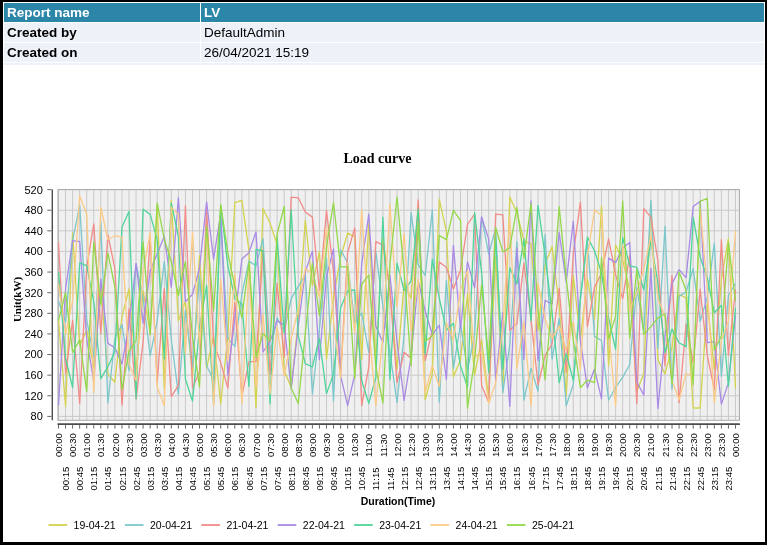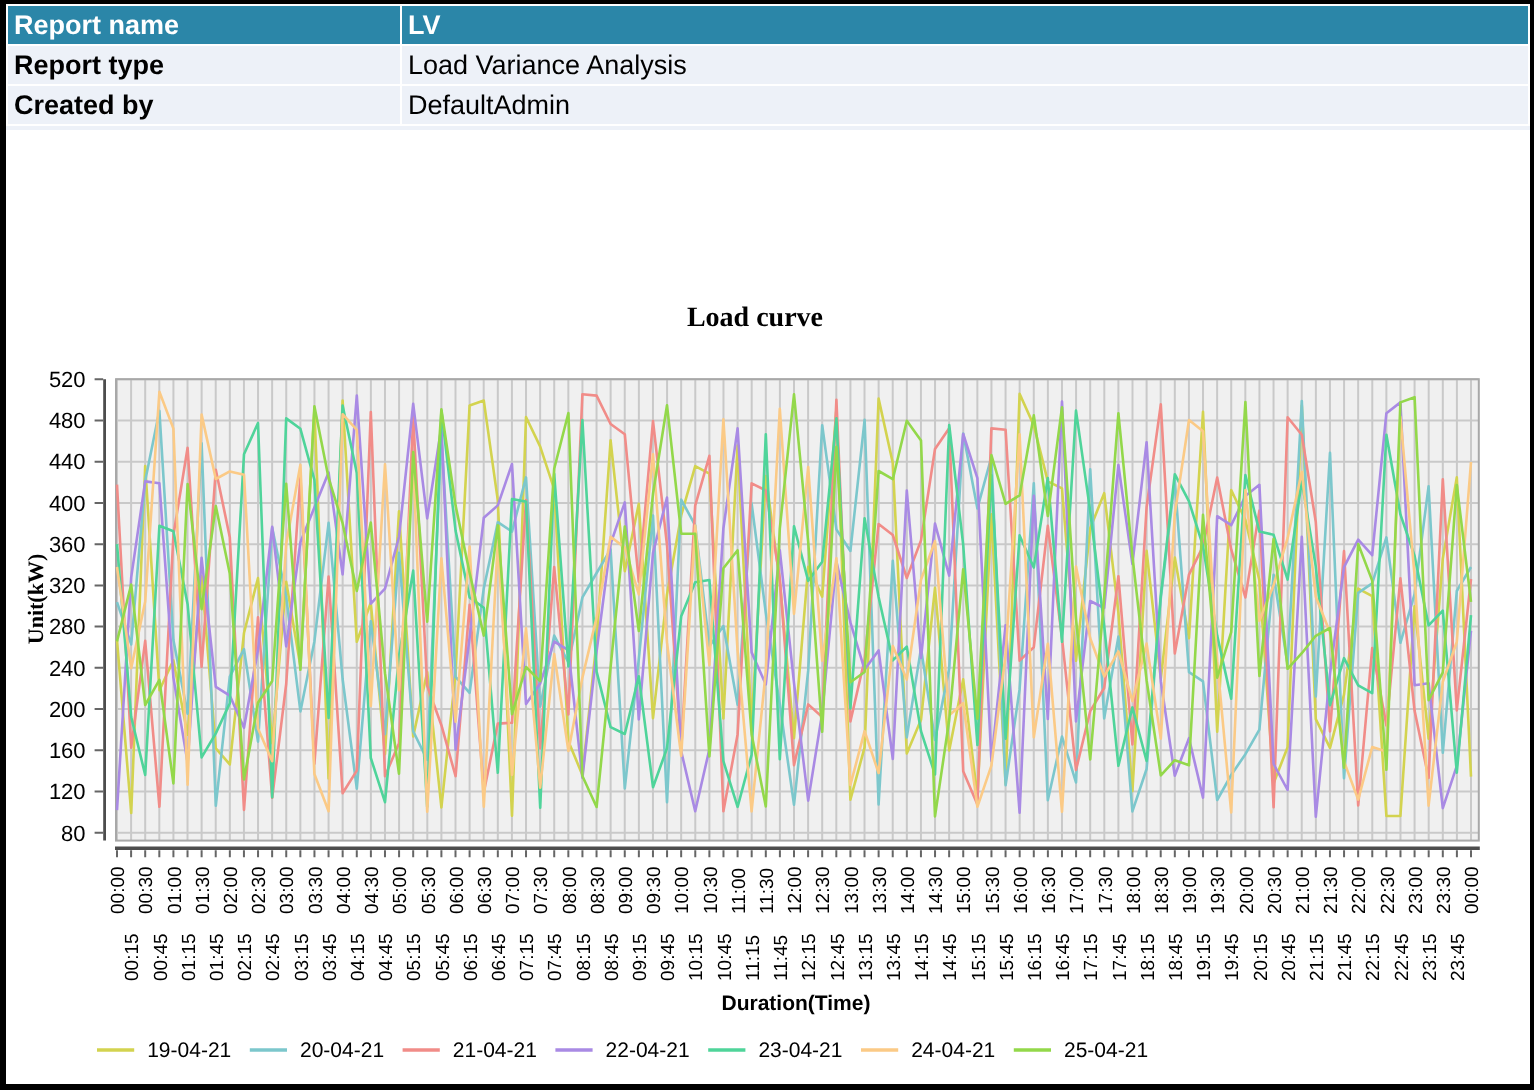--- a/index.html
+++ b/index.html
@@ -33,26 +33,26 @@
       <colgroup>
         <col style="width:196px">
         <col>
       </colgroup>
     <tbody>
         <tr class="hdr">
           <td class="k">Report name</td>
           <td>LV</td>
         </tr>
     <tr>
-          <td class="k">Report type</td>
-          <td>Load Variance Analysis</td>
+          <td class="k">Created by</td>
+          <td>DefaultAdmin</td>
         </tr>
     <tr>
-          <td class="k">Created by</td>
-          <td>DefaultAdmin</td>
+          <td class="k">Created on</td>
+          <td>26/04/2021 15:19</td>
         </tr>
   </tbody>
     </table>
   <svg class="chart" width="767" height="545" viewBox="0 0 767 545">
 <rect x="58.0" y="189.6" width="681.4" height="230.7" fill="#f0f0f0"></rect>
 <path d="M58.50 189.6V420.3 M65.55 189.6V420.3 M72.60 189.6V420.3 M79.66 189.6V420.3 M86.71 189.6V420.3 M93.76 189.6V420.3 M100.81 189.6V420.3 M107.86 189.6V420.3 M114.92 189.6V420.3 M121.97 189.6V420.3 M129.02 189.6V420.3 M136.07 189.6V420.3 M143.12 189.6V420.3 M150.18 189.6V420.3 M157.23 189.6V420.3 M164.28 189.6V420.3 M171.33 189.6V420.3 M178.39 189.6V420.3 M185.44 189.6V420.3 M192.49 189.6V420.3 M199.54 189.6V420.3 M206.59 189.6V420.3 M213.65 189.6V420.3 M220.70 189.6V420.3 M227.75 189.6V420.3 M234.80 189.6V420.3 M241.85 189.6V420.3 M248.91 189.6V420.3 M255.96 189.6V420.3 M263.01 189.6V420.3 M270.06 189.6V420.3 M277.11 189.6V420.3 M284.17 189.6V420.3 M291.22 189.6V420.3 M298.27 189.6V420.3 M305.32 189.6V420.3 M312.38 189.6V420.3 M319.43 189.6V420.3 M326.48 189.6V420.3 M333.53 189.6V420.3 M340.58 189.6V420.3 M347.64 189.6V420.3 M354.69 189.6V420.3 M361.74 189.6V420.3 M368.79 189.6V420.3 M375.84 189.6V420.3 M382.90 189.6V420.3 M389.95 189.6V420.3 M397.00 189.6V420.3 M404.05 189.6V420.3 M411.10 189.6V420.3 M418.16 189.6V420.3 M425.21 189.6V420.3 M432.26 189.6V420.3 M439.31 189.6V420.3 M446.36 189.6V420.3 M453.42 189.6V420.3 M460.47 189.6V420.3 M467.52 189.6V420.3 M474.57 189.6V420.3 M481.62 189.6V420.3 M488.68 189.6V420.3 M495.73 189.6V420.3 M502.78 189.6V420.3 M509.83 189.6V420.3 M516.89 189.6V420.3 M523.94 189.6V420.3 M530.99 189.6V420.3 M538.04 189.6V420.3 M545.09 189.6V420.3 M552.15 189.6V420.3 M559.20 189.6V420.3 M566.25 189.6V420.3 M573.30 189.6V420.3 M580.35 189.6V420.3 M587.41 189.6V420.3 M594.46 189.6V420.3 M601.51 189.6V420.3 M608.56 189.6V420.3 M615.61 189.6V420.3 M622.67 189.6V420.3 M629.72 189.6V420.3 M636.77 189.6V420.3 M643.82 189.6V420.3 M650.88 189.6V420.3 M657.93 189.6V420.3 M664.98 189.6V420.3 M672.03 189.6V420.3 M679.08 189.6V420.3 M686.14 189.6V420.3 M693.19 189.6V420.3 M700.24 189.6V420.3 M707.29 189.6V420.3 M714.34 189.6V420.3 M721.40 189.6V420.3 M728.45 189.6V420.3 M735.50 189.6V420.3" stroke="#c9c9c9" stroke-width="1" fill="none"></path>
 <path d="M58.0 416.40H739.4 M58.0 395.78H739.4 M58.0 375.16H739.4 M58.0 354.55H739.4 M58.0 333.93H739.4 M58.0 313.31H739.4 M58.0 292.69H739.4 M58.0 272.07H739.4 M58.0 251.45H739.4 M58.0 230.84H739.4 M58.0 210.22H739.4 M58.0 189.60H739.4" stroke="#c9c9c9" stroke-width="1" fill="none"></path>
 <rect x="58.0" y="189.6" width="681.4" height="230.7" fill="none" stroke="#a8a8a8" stroke-width="1"></rect>
 <polyline points="58.5,320.0 65.6,406.5 72.6,233.0 79.7,345.1 86.7,330.2 93.8,367.4 100.8,288.2 107.9,374.2 114.9,382.2 122.0,316.5 129.0,289.0 136.1,371.6 143.1,290.9 150.2,333.1 157.2,204.7 164.3,389.2 171.3,200.3 178.4,320.9 185.4,301.4 192.5,377.1 199.5,255.6 206.6,368.2 213.6,336.0 220.7,403.7 227.8,336.4 234.8,202.7 241.9,200.3 248.9,250.2 256.0,407.9 263.0,208.5 270.1,223.3 277.1,244.6 284.2,370.6 291.2,387.5 298.3,320.4 305.3,220.2 312.4,285.6 319.4,251.9 326.5,359.1 333.5,297.2 340.6,257.7 347.6,233.1 354.7,236.8 361.7,359.2 368.8,222.8 375.8,362.6 382.9,238.0 389.9,290.5 397.0,369.1 404.1,283.4 411.1,298.3 418.2,204.6 425.2,399.8 432.3,373.7 439.3,199.3 446.4,231.5 453.4,376.7 460.5,359.9 467.5,293.9 474.6,375.2 481.6,339.7 488.7,398.2 495.7,257.2 502.8,391.9 509.8,196.9 516.9,212.7 523.9,240.7 531.0,244.2 538.0,330.4 545.1,264.2 552.1,246.6 559.2,306.3 566.2,395.6 573.3,275.4 580.4,339.3 587.4,278.8 594.5,319.1 601.5,205.9 608.6,365.8 615.6,245.0 622.7,260.0 629.7,290.2 636.8,391.6 643.8,373.6 650.9,202.8 657.9,359.6 665.0,373.9 672.0,347.3 679.1,294.3 686.1,298.1 693.2,408.0 700.2,408.0 707.3,303.1 714.3,369.3 721.4,279.3 728.4,238.7 735.5,388.3" fill="none" stroke="#d3d34f" stroke-width="1.3" stroke-linejoin="round"></polyline>
 <polyline points="58.5,301.1 65.6,322.2 72.6,240.4 79.7,205.4 86.7,320.0 93.8,356.9 100.8,221.7 107.9,402.9 114.9,338.3 122.0,324.6 129.0,370.8 136.1,263.9 143.1,298.3 150.2,355.7 157.2,320.7 164.3,261.4 171.3,339.5 178.4,394.3 185.4,310.6 192.5,367.1 199.5,276.4 206.6,365.7 213.6,379.9 220.7,218.4 227.8,338.4 234.8,346.4 241.9,294.1 248.9,261.1 256.0,265.8 263.0,238.7 270.1,353.3 277.1,317.8 284.2,331.2 291.2,298.7 298.3,286.5 305.3,274.7 312.4,394.2 319.4,329.6 326.5,257.8 333.5,401.1 340.6,249.8 347.6,262.7 354.7,323.1 361.7,313.0 368.8,352.4 375.8,251.7 382.9,306.4 389.9,352.2 397.0,402.4 404.1,335.2 411.1,212.6 418.2,264.7 425.2,275.5 432.3,209.9 439.3,402.2 446.4,280.4 453.4,368.7 460.5,324.2 467.5,370.0 474.6,334.3 481.6,216.8 488.7,254.2 495.7,228.5 502.8,392.6 509.8,344.6 516.9,241.7 523.9,400.1 531.0,368.3 538.0,391.2 545.1,234.6 552.1,359.2 559.2,318.3 566.2,405.7 573.3,384.5 580.4,299.2 587.4,240.2 594.5,336.1 601.5,340.7 608.6,400.0 615.6,387.5 622.7,377.1 629.7,364.8 636.8,287.4 643.8,332.3 650.9,200.5 657.9,348.2 665.0,226.4 672.0,389.1 679.1,296.4 686.1,291.7 693.2,268.7 700.2,321.4 707.3,297.1 714.3,243.1 721.4,376.4 728.4,295.5 735.5,283.5" fill="none" stroke="#7cc7cc" stroke-width="1.3" stroke-linejoin="round"></polyline>

